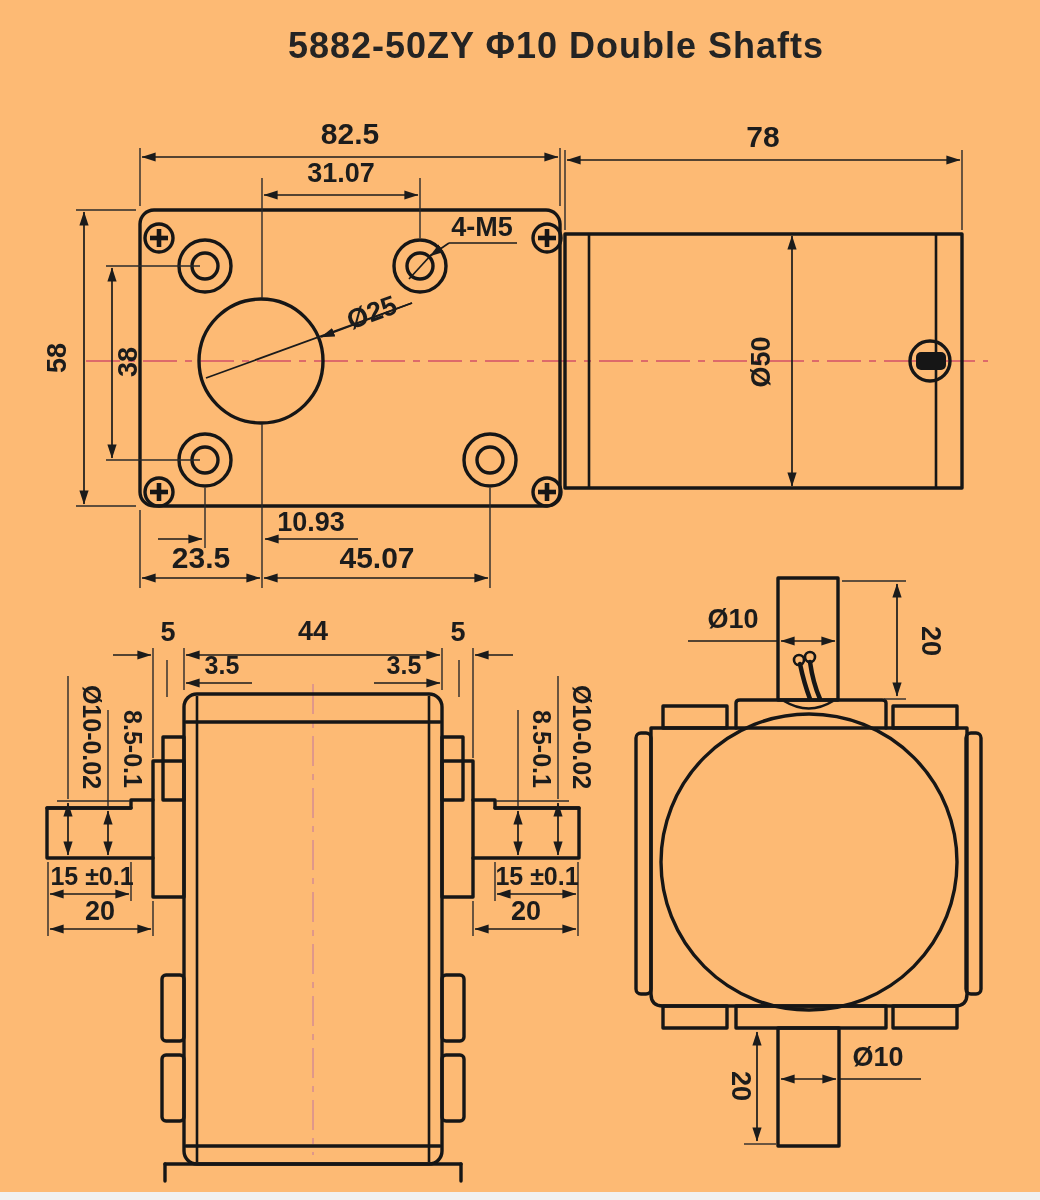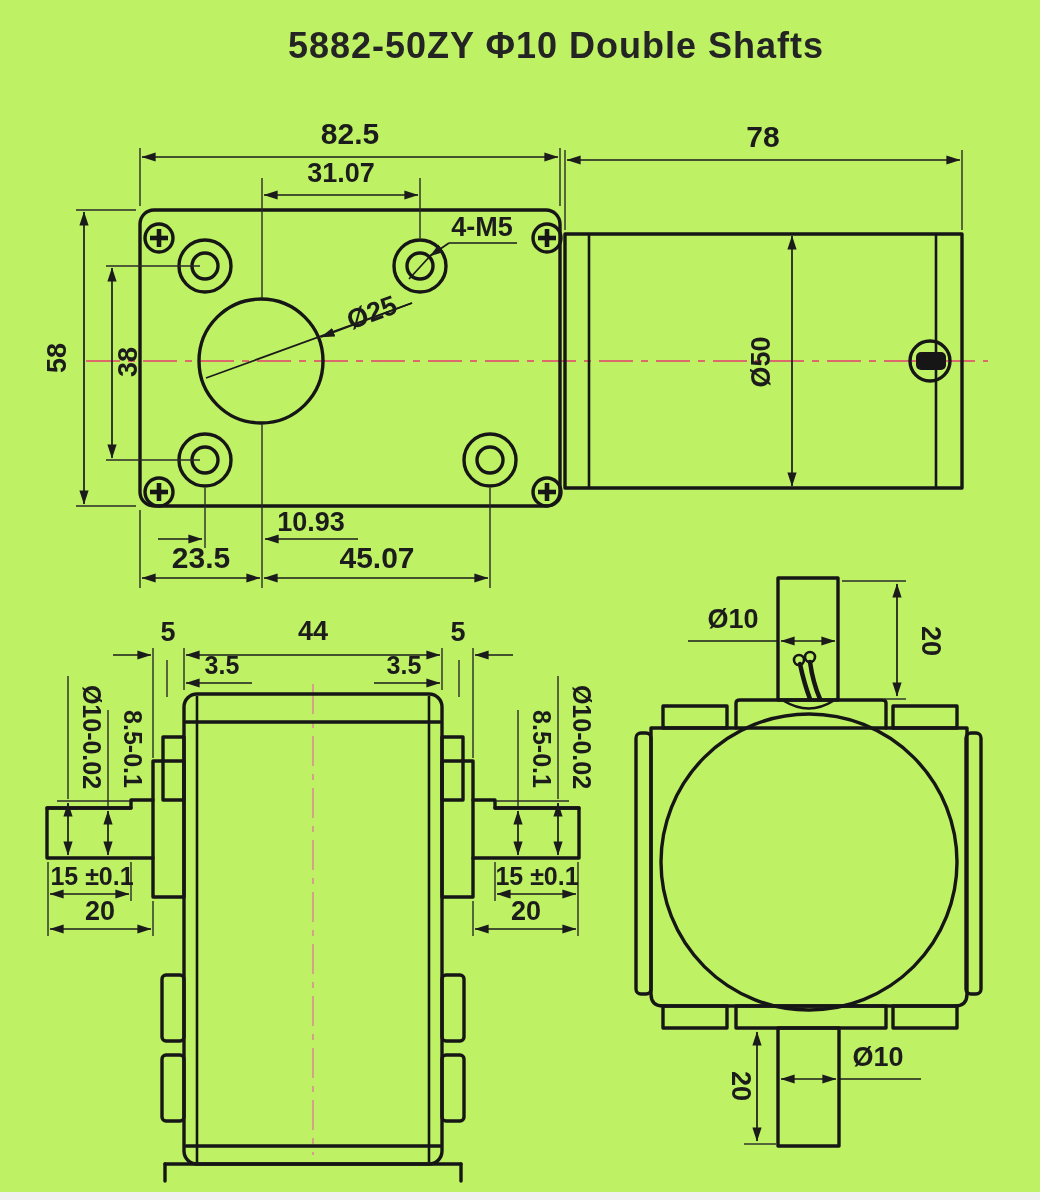--- a/index.html
+++ b/index.html
@@ -1,16 +1,16 @@
 <!DOCTYPE html>
 <html><head>
 <meta charset="utf-8">
 <style>
   html,body{margin:0;padding:0;background:#fff;}
-  .stage{position:relative;width:1040px;height:1200px;background:#bef264;overflow:hidden;
+  .stage{position:relative;width:1040px;height:1200px;background:#fdba74;overflow:hidden;
          font-family:"Liberation Sans", sans-serif;}
   svg{display:block}
   .o  {stroke:#161616;stroke-width:3.4;fill:none;stroke-linejoin:round;stroke-linecap:round;}
   .o2 {stroke:#161616;stroke-width:2.6;fill:none;}
   .hv {stroke:#161616;stroke-width:4.6;fill:none;}
   .t  {stroke:#1b1b1b;stroke-width:1.7;fill:none;}
   .ex {stroke:#2a2a2a;stroke-width:1.4;fill:none;}
   .red{stroke:#dd6a6a;stroke-width:2.2;fill:none;stroke-dasharray:34 8 7 8;}
   .redv{stroke:#d98f8f;stroke-width:1.6;fill:none;stroke-dasharray:30 8 6 8;}
   .lbl   {font-weight:bold;font-size:27px;fill:#1c1c1c;}

